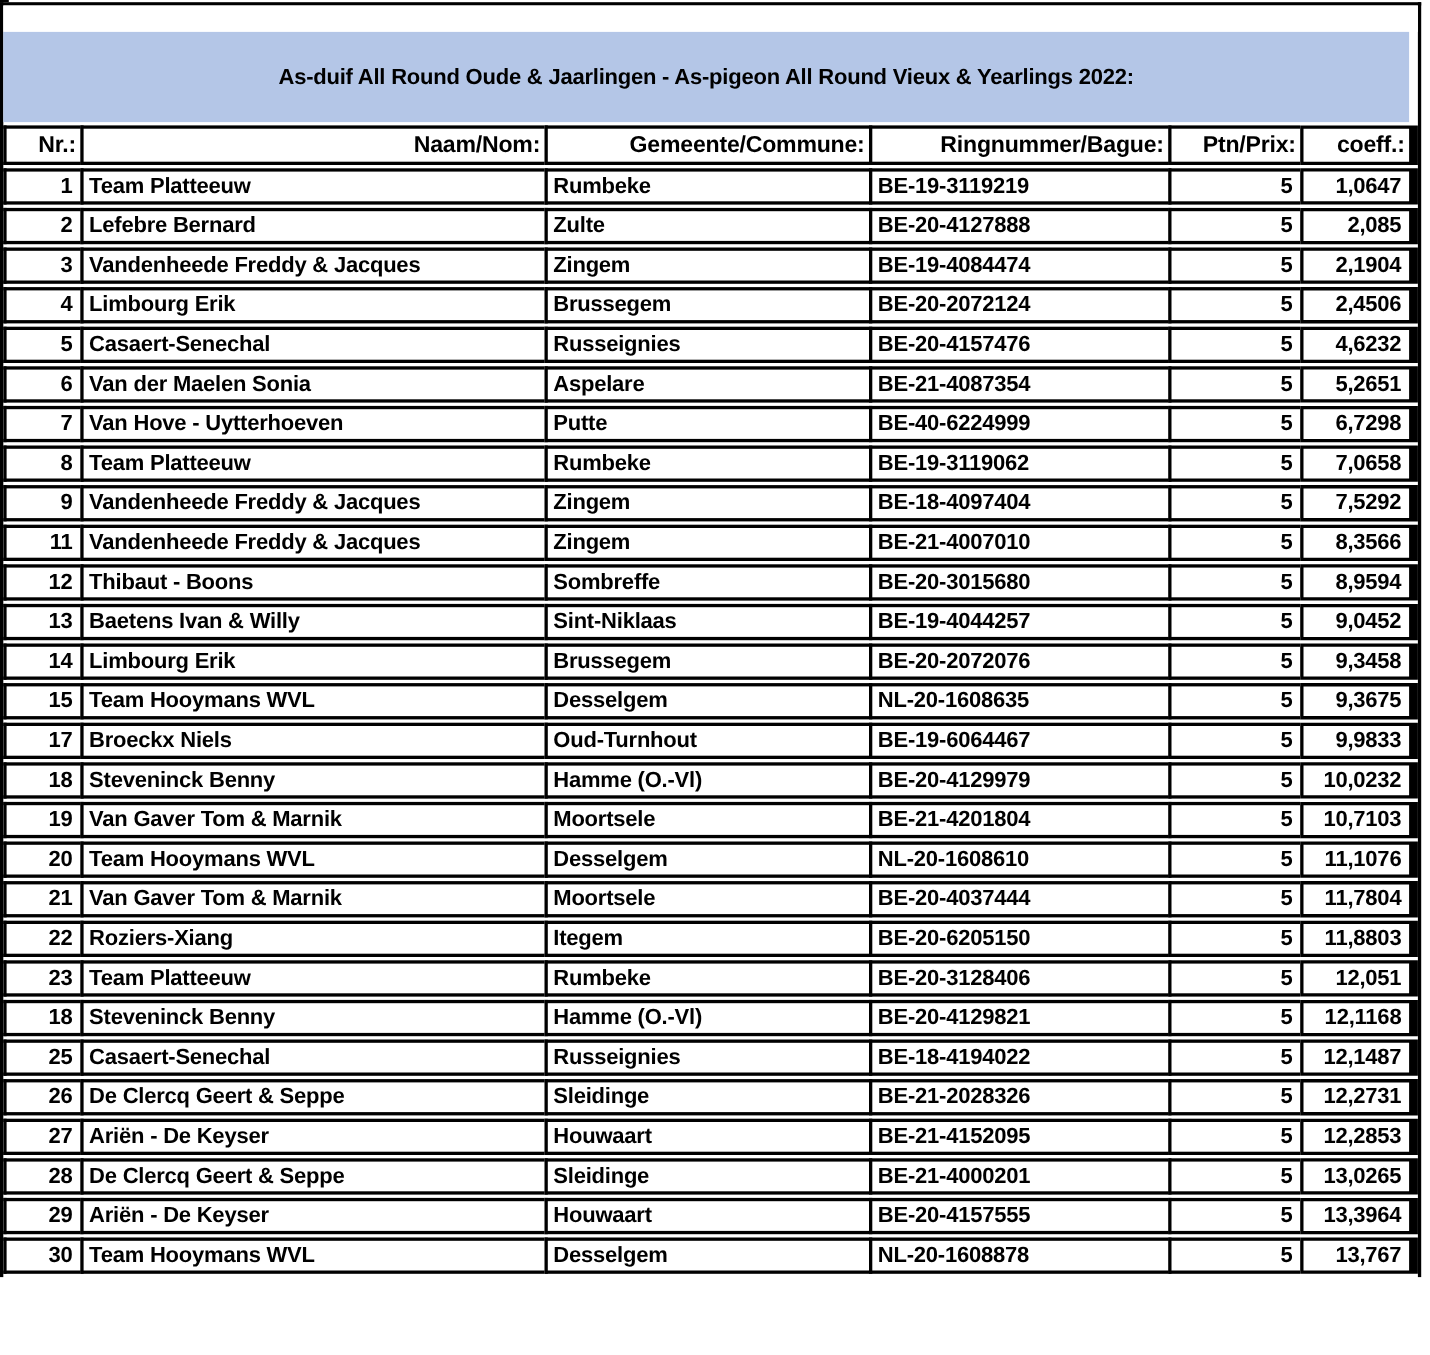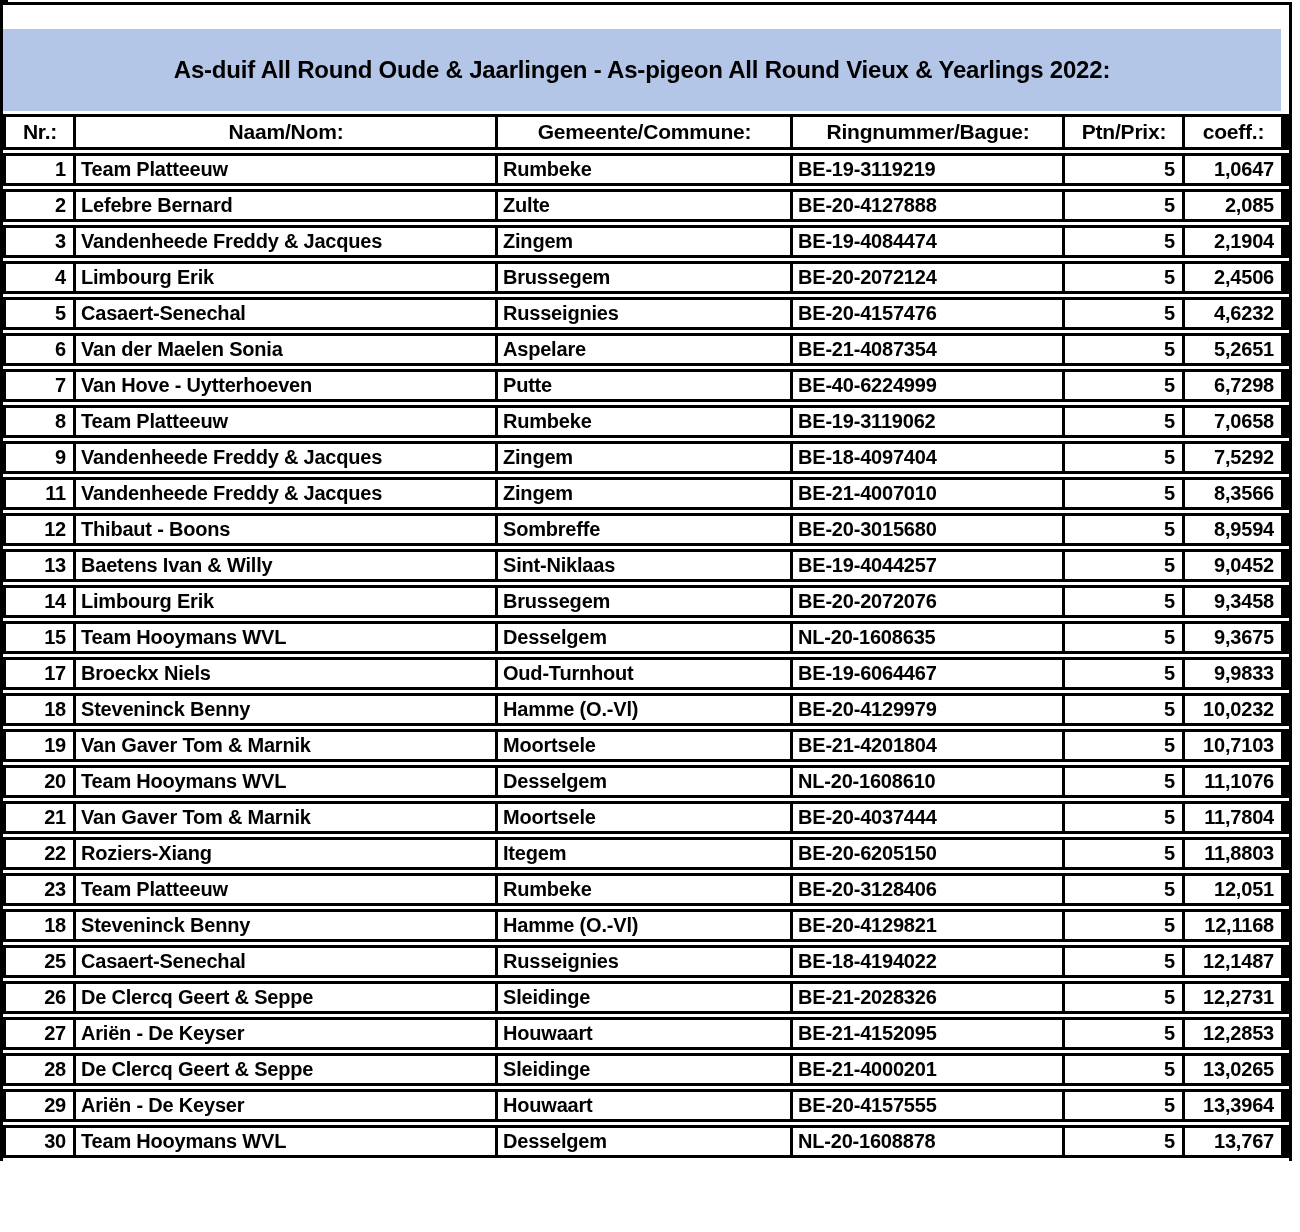--- a/index.html
+++ b/index.html
@@ -40,21 +40,21 @@
   }
   .band {
     height: 82px;
     margin-right: 8px;
     background: #b4c6e7;
     display: flex;
     align-items: center;
     justify-content: center;
   }
   .band span {
-    font-size: 24px;
+    font-size: 20px;
     font-weight: bold;
     letter-spacing: -0.2px;
   }
   table.results {
     table-layout: fixed;
     width: 1286px;
     border-collapse: separate;
     border-spacing: 0 3px;
   }
   table.results th,
@@ -69,21 +69,21 @@
     background: #ffffff;
     vertical-align: middle;
   }
   table.results th:last-child,
   table.results td:last-child {
     border-right: 8px solid #000000;
   }
   table.results th {
     height: 36px;
     font-size: 21px;
-    text-align: center;
+    text-align: right;
     padding: 0 4px 0 5px;
   }
   table.results td {
     height: 33px;
     font-size: 20px;
     text-align: left;
     padding: 0 4px 0 5px;
   }
   table.results td:nth-child(1),
   table.results td:nth-child(5),

